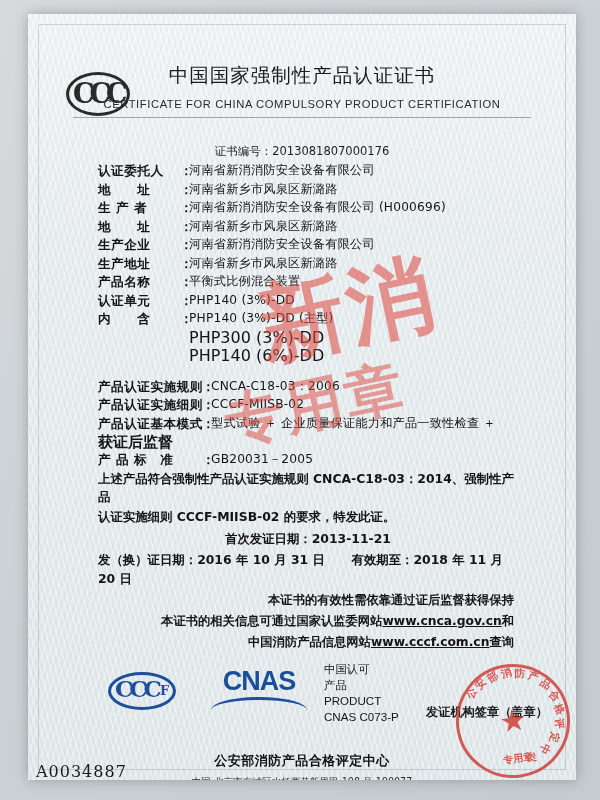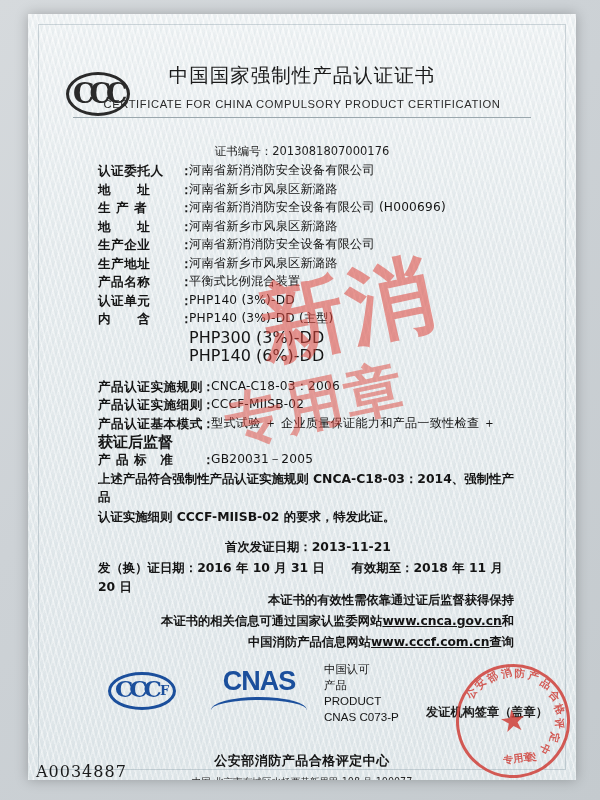--- a/index.html
+++ b/index.html
@@ -475,21 +475,21 @@
 
       <div class="row">
         <span class="lbl wide">产 品 标　准</span>
         <span class="colon">：</span>
         <span class="val">GB20031－2005</span>
       </div>
 
       <div class="freeline">上述产品符合强制性产品认证实施规则 CNCA-C18-03：2014、强制性产品</div>
       <div class="freeline">认证实施细则 CCCF-MIISB-02 的要求，特发此证。</div>
 
-      <div class="center-line" style="margin-top:11px">
+      <div class="center-line" style="margin-top:3px">
         <span>首次发证日期</span><span>：</span><span>2013-11-21</span>
       </div>
 
       <div class="dates-row">
         <span>发（换）证日期</span><span>：</span><span>2016 年 10 月 31 日</span>
         <span style="display:inline-block;width:18px"></span>
         <span>有效期至</span><span>：</span><span>2018 年 11 月 20 日</span>
       </div>
     </div>
 

